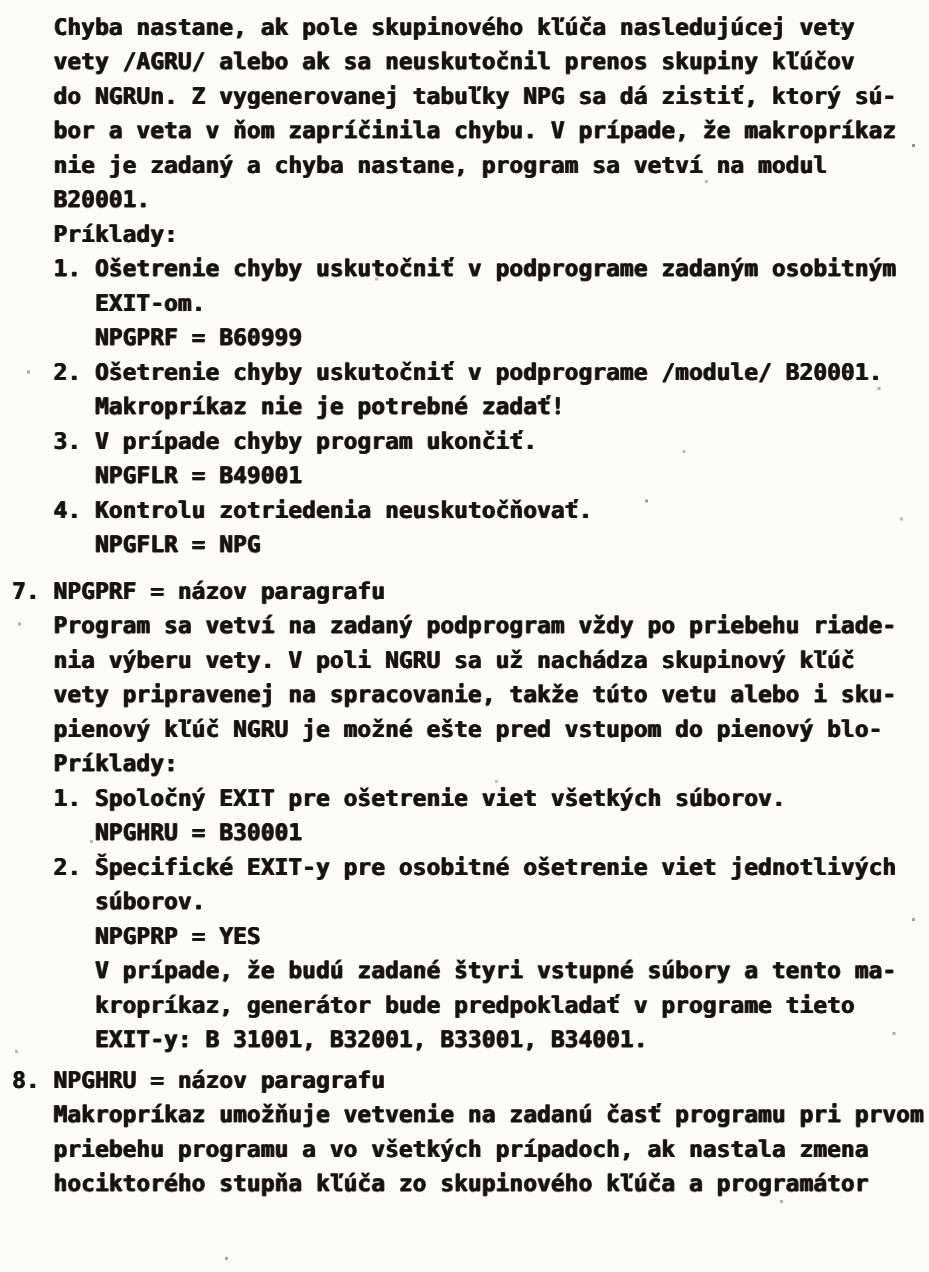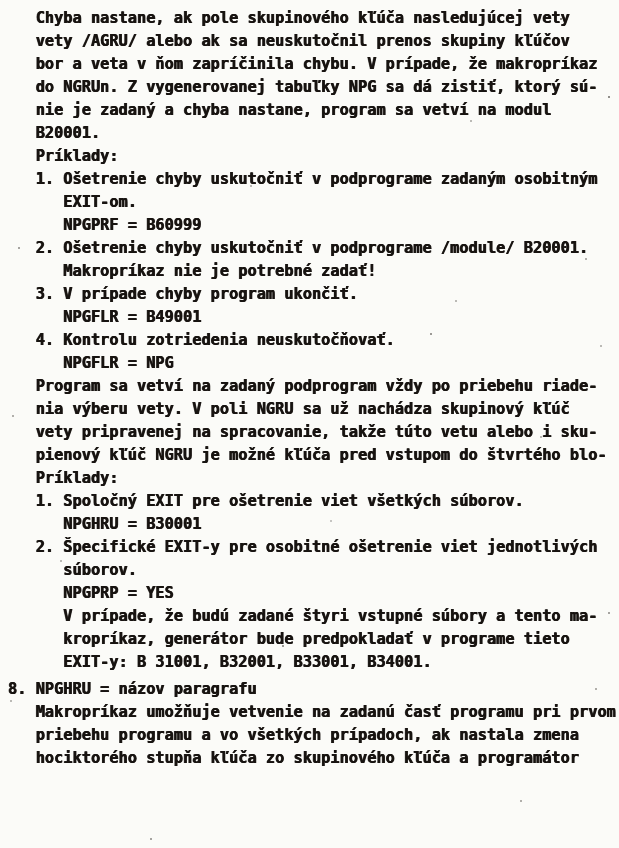--- a/index.html
+++ b/index.html
@@ -63,38 +63,39 @@
       520px 800px 0 rgba(40,35,30,0.35),
       60px 560px 0 rgba(40,35,30,0.3);
   }
 </style>
 </head>
 <body>
 
 <div class="page">
     <div class="line">   Chyba nastane, ak pole skupinového kľúča nasledujúcej vety</div>
     <div class="line">   vety /AGRU/ alebo ak sa neuskutočnil prenos skupiny kľúčov</div>
+    <div class="line">   do NGRUn. Z vygenerovanej tabuľky NPG sa dá zistiť, ktorý sú-</div>
     <div class="line">   bor a veta v ňom zapríčinila chybu. V prípade, že makropríkaz</div>
-    <div class="line">   do NGRUn. Z vygenerovanej tabuľky NPG sa dá zistiť, ktorý sú-</div>
     <div class="line">   nie je zadaný a chyba nastane, program sa vetví na modul</div>
     <div class="line">   B20001.</div>
     <div class="line">   Príklady:</div>
     <div class="line">   1. Ošetrenie chyby uskutočniť v podprograme zadaným osobitným</div>
     <div class="line">      EXIT-om.</div>
     <div class="line">      NPGPRF = B60999</div>
     <div class="line">   2. Ošetrenie chyby uskutočniť v podprograme /module/ B20001.</div>
     <div class="line">      Makropríkaz nie je potrebné zadať!</div>
     <div class="line">   3. V prípade chyby program ukončiť.</div>
     <div class="line">      NPGFLR = B49001</div>
     <div class="line">   4. Kontrolu zotriedenia neuskutočňovať.</div>
     <div class="line">      NPGFLR = NPG</div>
+    <div class="line section-gap-lg">7. NPGPRF = názov paragrafu</div>
     <div class="line">   Program sa vetví na zadaný podprogram vždy po priebehu riade-</div>
     <div class="line">   nia výberu vety. V poli NGRU sa už nachádza skupinový kľúč</div>
     <div class="line">   vety pripravenej na spracovanie, takže túto vetu alebo i sku-</div>
-    <div class="line">   pienový kľúč NGRU je možné kľúča pred vstupom do štvrtého blo-</div>
+    <div class="line">   pienový kľúč NGRU je možné ešte pred vstupom do pienový blo-</div>
     <div class="line">   Príklady:</div>
     <div class="line">   1. Spoločný EXIT pre ošetrenie viet všetkých súborov.</div>
     <div class="line">      NPGHRU = B30001</div>
     <div class="line">   2. Špecifické EXIT-y pre osobitné ošetrenie viet jednotlivých</div>
     <div class="line">      súborov.</div>
     <div class="line">      NPGPRP = YES</div>
     <div class="line">      V prípade, že budú zadané štyri vstupné súbory a tento ma-</div>
     <div class="line">      kropríkaz, generátor bude predpokladať v programe tieto</div>
     <div class="line">      EXIT-y: B 31001, B32001, B33001, B34001.</div>
     <div class="line section-gap-sm">8. NPGHRU = názov paragrafu</div>

